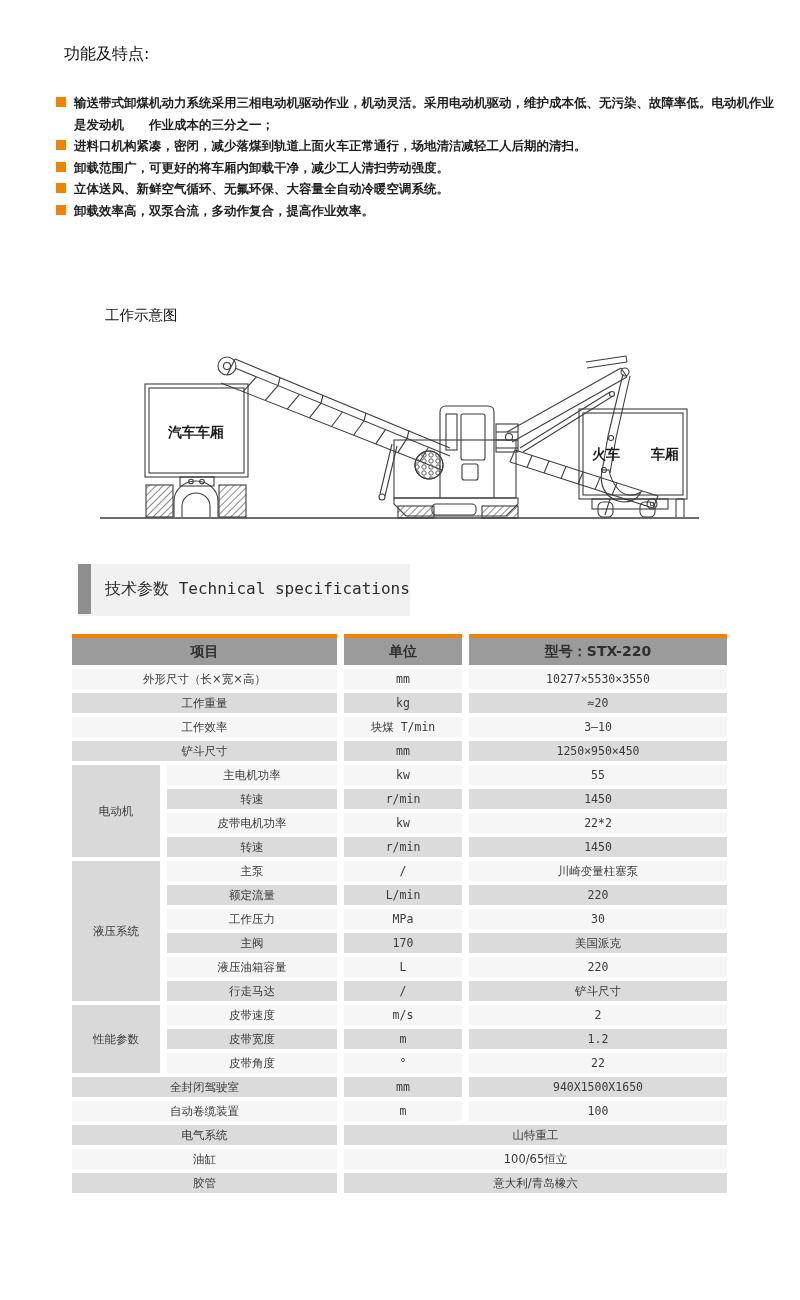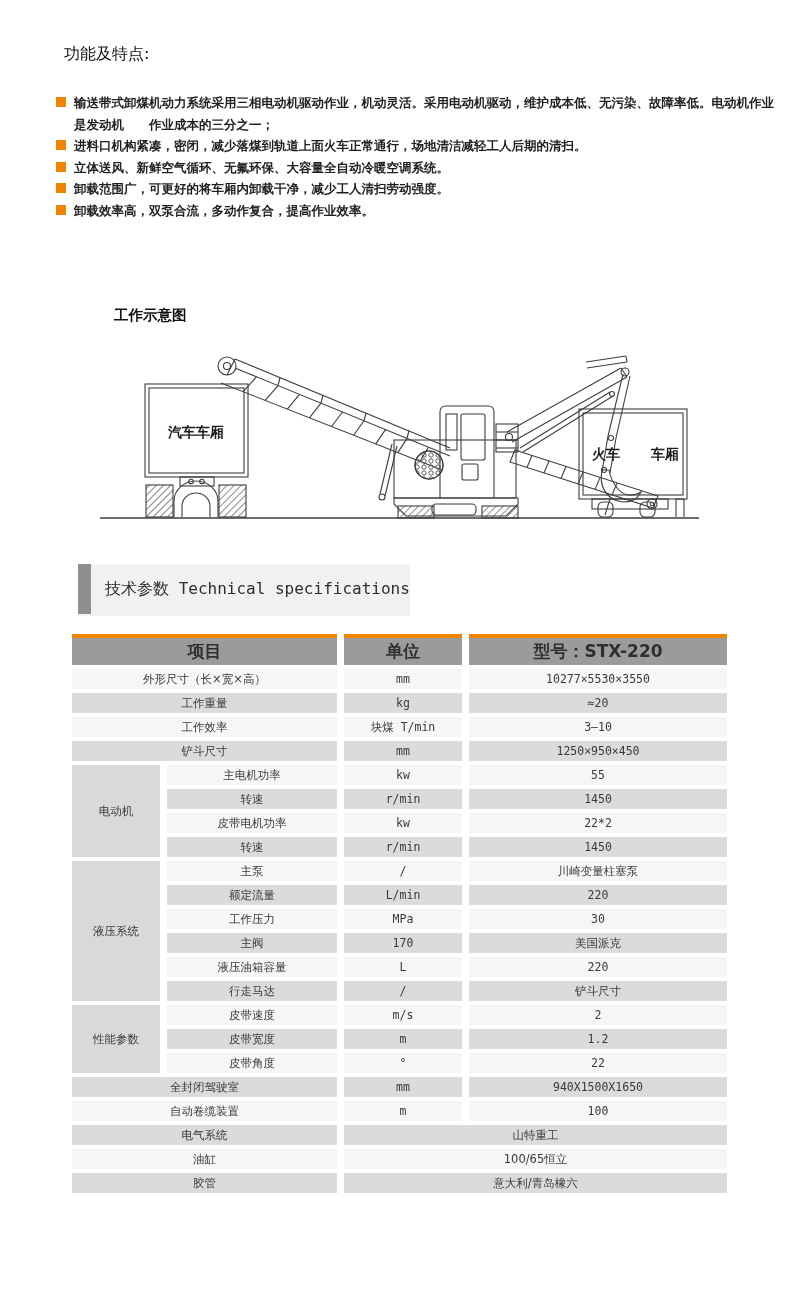--- a/index.html
+++ b/index.html
@@ -12,52 +12,52 @@
   body{width:800px;height:1300px;background:#ffffff;font-family:"DejaVu Sans","Liberation Sans",sans-serif;color:var(--text);}
   .page{position:relative;width:800px;height:1300px;overflow:hidden;}
 
   
   .features-title{position:absolute;left:64px;top:44px;font-size:16px;font-weight:normal;color:#111;}
   .features{position:absolute;left:48px;top:84px;width:718px;margin:8px;padding:0;list-style:none;}
   .features li{position:relative;padding-left:18px;font-size:12.5px;line-height:21.5px;font-weight:600;color:#1f1f1f;}
   .features li::before{content:"";position:absolute;left:0;top:5px;width:10px;height:10px;background:var(--accent);}
 
   
-  .diagram-title{position:absolute;left:114px;top:306px;font-size:14.5px;font-weight:bold;color:#111;}
+  .diagram-title{position:absolute;left:105px;top:306px;font-size:14.5px;font-weight:normal;color:#111;}
   .diagram{position:absolute;left:92px;top:344px;}
   .diagram text{font-family:"DejaVu Sans","Liberation Sans",sans-serif;font-weight:bold;fill:#1c1c1c;}
 
   
   .spec-banner{position:absolute;left:78px;top:564px;width:332px;height:52px;background:var(--banner-bg);}
   .spec-banner .bar{position:absolute;left:0;top:0;width:13px;height:50px;background:var(--banner-bar);}
   .spec-banner .txt{position:absolute;left:27px;top:0;height:50px;display:flex;align-items:center;
     font-family:"DejaVu Sans Mono","Liberation Mono",monospace;font-size:16px;color:#2d2d2d;white-space:nowrap;}
 
   
   .spec-table-wrap{position:absolute;left:65px;top:630px;}
   table.spec{border-collapse:separate;border-spacing:7px 4px;}
   table.spec th{background:var(--header-bg);border-top:4px solid var(--accent);height:31px;
-    font-size:17px;font-weight:bold;color:var(--header-text);padding:0 6px;}
+    font-size:14px;font-weight:bold;color:var(--header-text);padding:0 6px;}
   table.spec td{height:20px;text-align:center;vertical-align:middle;font-size:11.5px;color:#3a3a3a;padding:0 4px;}
   td.light{background:var(--row-light);}
   td.dark{background:var(--row-dark);}
   td.group-cell{background:var(--group-bg);font-size:12px;color:#333;}
   td.mono{font-family:"DejaVu Sans Mono","Liberation Mono",monospace;font-size:11px;}
 </style>
 </head>
 <body>
 
 <div class="page">
 
   <div class="features-title">功能及特点:</div>
   <ul class="features" id="features-list">
       <li>输送带式卸煤机动力系统采用三相电动机驱动作业，机动灵活。采用电动机驱动，维护成本低、无污染、故障率低。电动机作业是发动机　　作业成本的三分之一；</li>
       <li>进料口机构紧凑，密闭，减少落煤到轨道上面火车正常通行，场地清洁减轻工人后期的清扫。</li>
+      <li>卸载范围广，可更好的将车厢内卸载干净，减少工人清扫劳动强度。</li>
       <li>立体送风、新鲜空气循环、无氟环保、大容量全自动冷暖空调系统。</li>
-      <li>卸载范围广，可更好的将车厢内卸载干净，减少工人清扫劳动强度。</li>
       <li>卸载效率高，双泵合流，多动作复合，提高作业效率。</li>
     </ul>
 
   <div class="diagram-title">工作示意图</div>
 
   <svg class="diagram" viewBox="0 0 615 185" width="615" height="185">
     <defs>
       <pattern id="hatch" width="5" height="5" patternTransform="rotate(45)" patternUnits="userSpaceOnUse">
         <line x1="0" y1="0" x2="0" y2="5" stroke="#4a4a4a" stroke-width="1.3"></line>
       </pattern>

